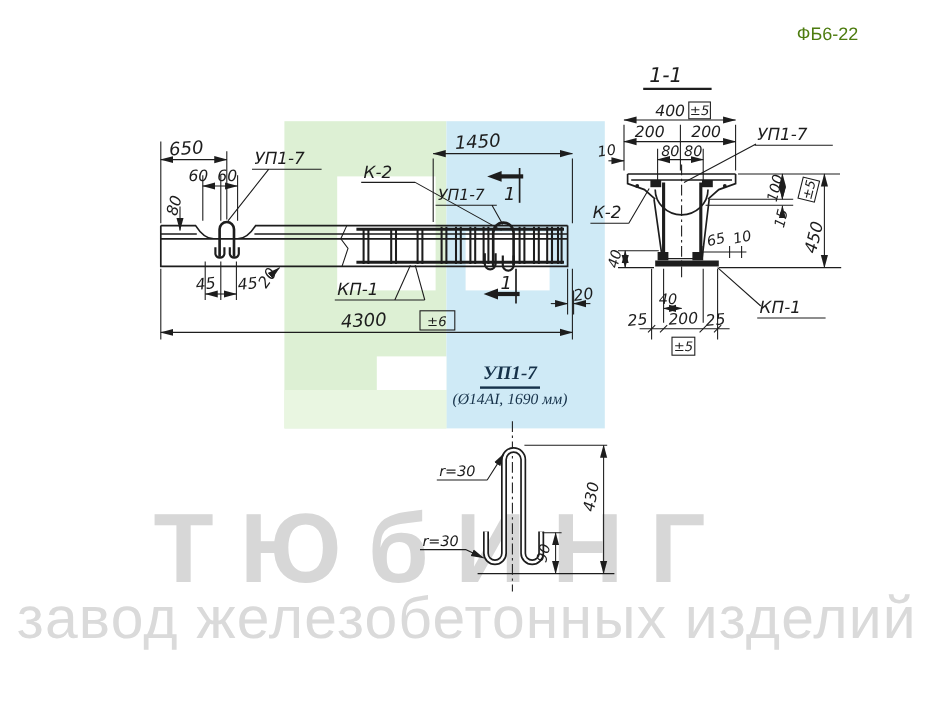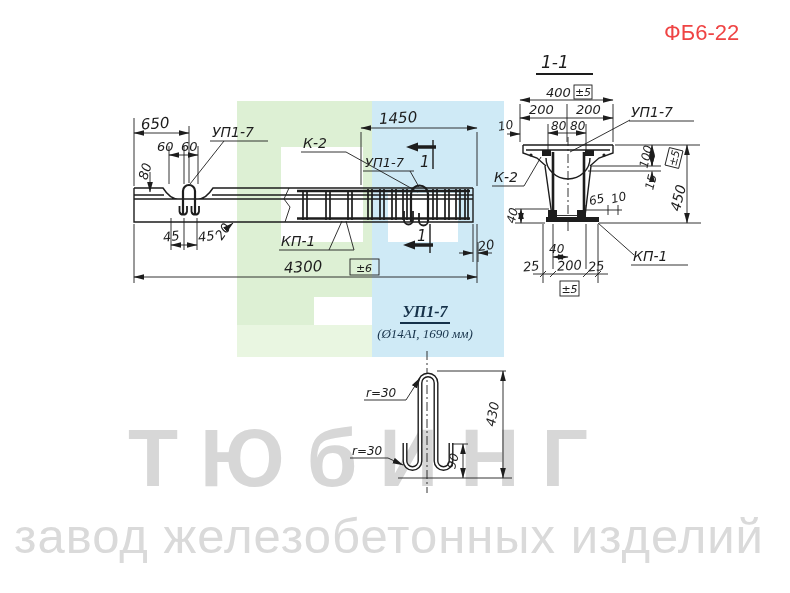--- a/index.html
+++ b/index.html
@@ -9,24 +9,24 @@
   
   .lg-green{left:237px;top:101px;width:135px;height:256px;background:#ddf0d4;}
   .lg-cyan{left:372px;top:101px;width:132px;height:256px;background:#cfeaf6;}
   .lg-cut-a{left:281px;top:147px;width:82px;height:95px;background:#ffffff;}
   .lg-cut-b{left:388px;top:193px;width:70px;height:49px;background:#ffffff;}
   .lg-cut-c{left:314px;top:297px;width:58px;height:28px;background:#ffffff;}
   .lg-pale{left:237px;top:325px;width:135px;height:32px;background:#e9f6e1;}
   
   .wm1{left:128px;top:417px;font-size:82px;font-weight:700;line-height:1;
        color:#d7d7d7;letter-spacing:22px;white-space:nowrap;}
-  .wm2{left:14px;top:512px;font-size:49px;font-weight:400;line-height:1;
+  .wm2{left:14px;top:492px;font-size:49px;font-weight:400;line-height:1;
        color:#dadada;letter-spacing:1px;white-space:nowrap;text-align:right;}
   
-  .code{left:664px;top:20px;font-size:22px;color:#ef4444;}
+  .code{left:664px;top:20px;font-size:15px;color:#4d7c0f;}
   
   .dt-wrap{left:368px;top:303px;width:114px;text-align:center;
            font-family:"Liberation Serif",serif;color:#16324a;}
   .dt-title{display:inline-block;font-size:16px;font-weight:700;font-style:italic;
             border-bottom:2px solid #16324a;padding:0 3px 1px 3px;}
   .dt-sub{font-size:13px;font-style:italic;margin-top:2px;}
   
   svg{position:absolute;left:0;top:0;}
   .ln{stroke:#1d1d1d;fill:none;}
   .thin{stroke-width:0.9;}

